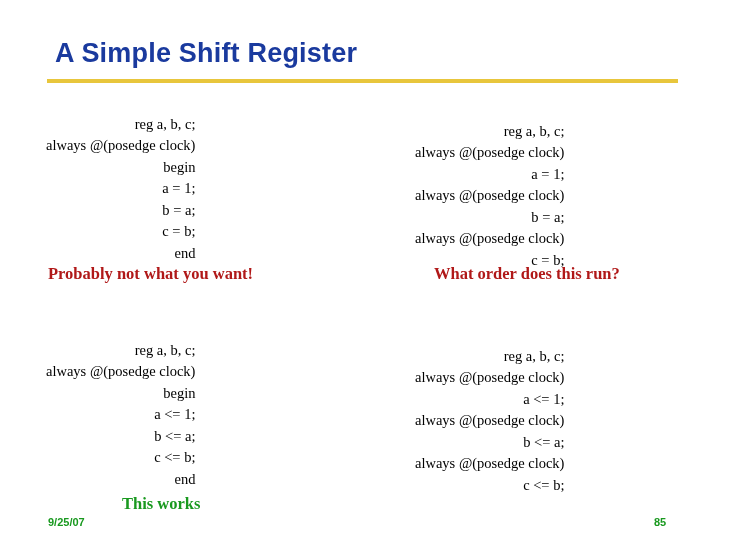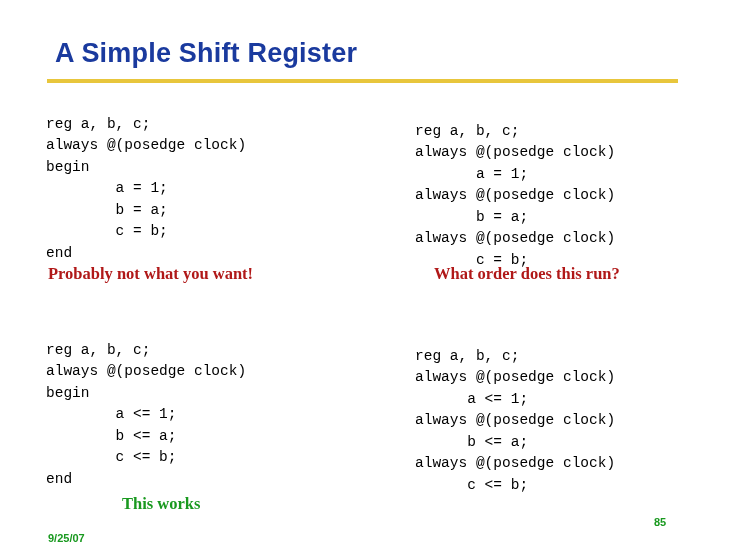--- a/index.html
+++ b/index.html
@@ -41,26 +41,26 @@
     left: 47px;
     top: 79px;
     width: 631px;
     height: 4px;
     background: #e8c63c;
   }
 
   
   .code {
     position: absolute;
-    font-family: Liberation Mono, monospace;
+    font-family: Liberation Serif, serif;
     font-size: 14.5px;
     line-height: 21.5px;
     color: #000000;
     white-space: pre;
-    text-align: left;
+    text-align: right;
   }
   #code-tl { left: 46px;  top: 99px;  }
   #code-tr { left: 415px; top: 106px; }
   #code-bl { left: 46px;  top: 325px; }
   #code-br { left: 415px; top: 331px; }
 
   
   .annot {
     position: absolute;
     font-family: "Liberation Serif", serif;
@@ -77,21 +77,21 @@
   #annot-green-right{ left: 499px; top: 495px; }
 
   
   .footer-text {
     position: absolute;
     font-family: "Liberation Sans", sans-serif;
     font-weight: bold;
     font-size: 11px;
     white-space: nowrap;
   }
-  #footer-date   { left: 48px;  top: 516px; color: #19991f; margin-top: 16px; }
+  #footer-date   { left: 48px;  top: 516px; color: #19991f; }
   #footer-course { left: 315px; top: 517px; color: #1a3a9e; font-size: 17px; margin-top: 28px; }
   #footer-page   { left: 654px; top: 516px; color: #19991f; }
 </style>
 </head>
 <body>
 
 <div class="slide">
 
   <div class="slide-title">A Simple Shift Register</div>
 

